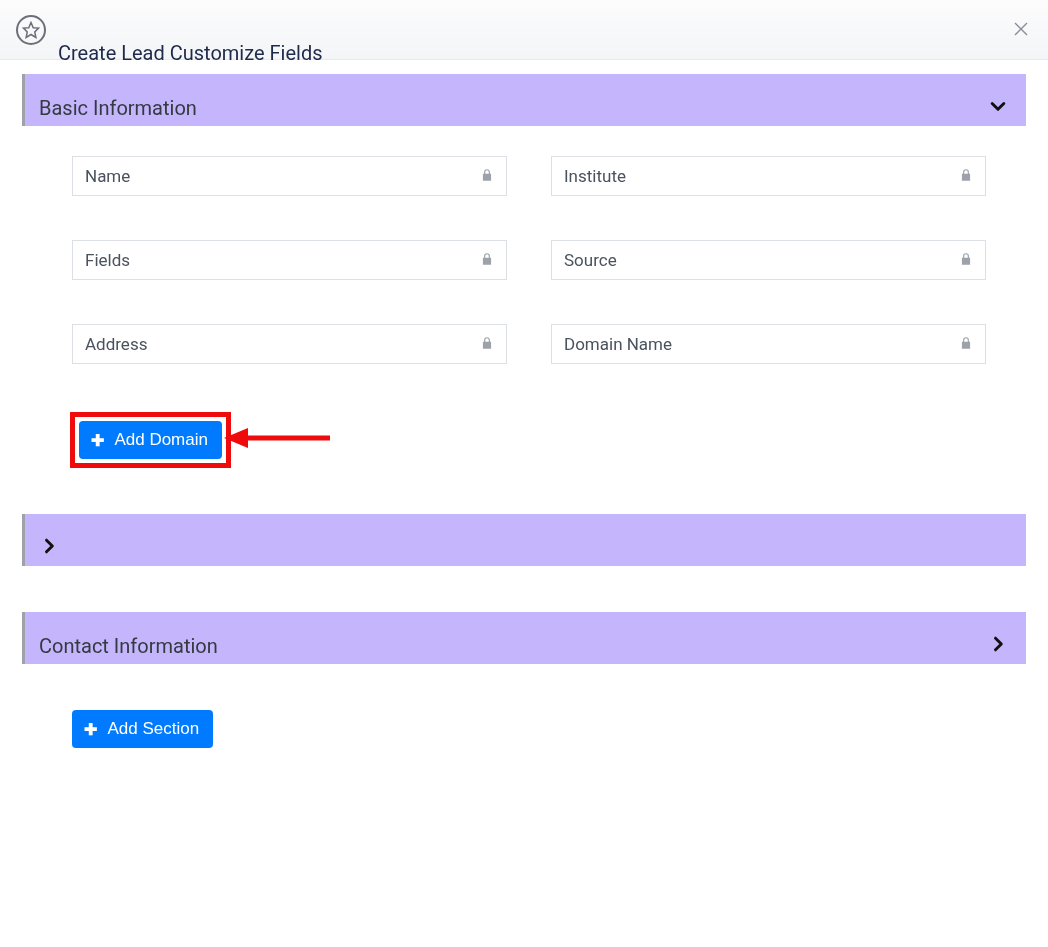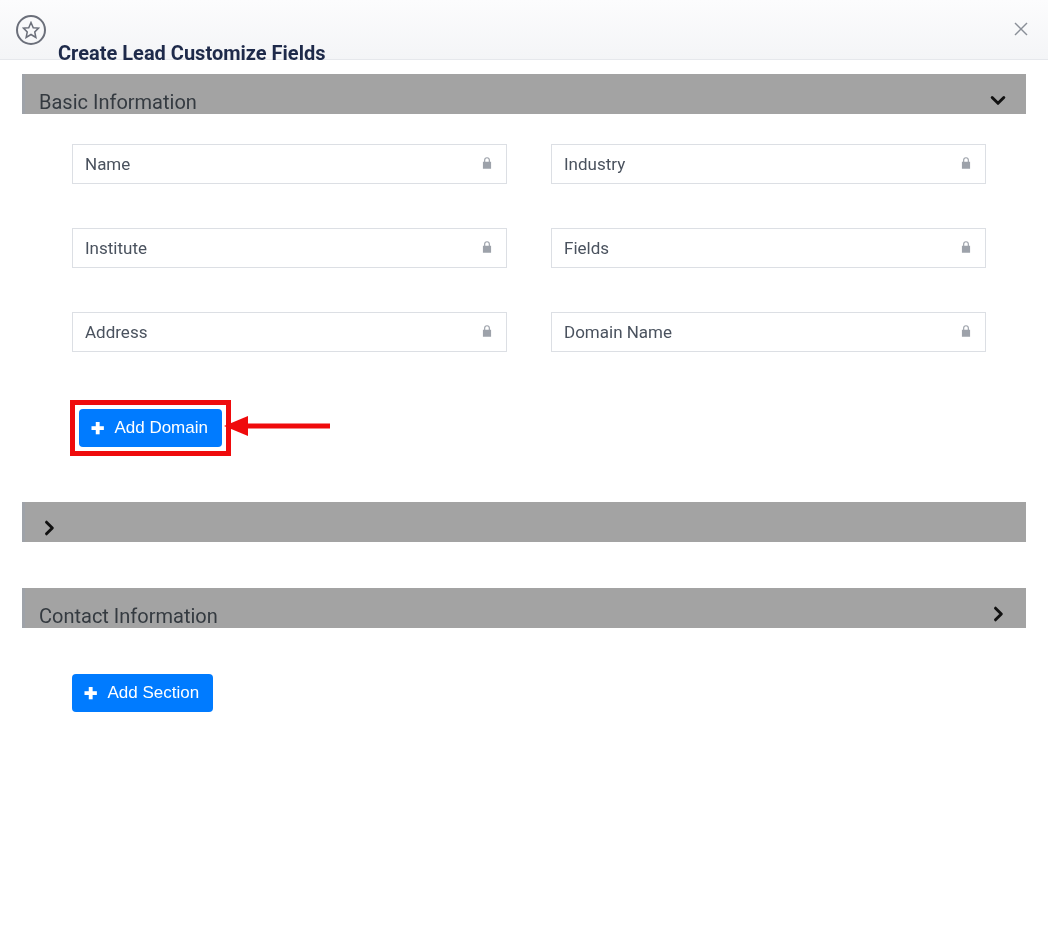--- a/index.html
+++ b/index.html
@@ -21,42 +21,42 @@
   .titlebar .star {
     width: 30px; height: 30px;
     border: 2px solid #6b6f7a;
     border-radius: 50%;
     display: flex; align-items: center; justify-content: center;
     color: #6b6f7a;
     margin-right: 12px;
   }
   .titlebar h1 {
     font-size: 20px;
-    font-weight: 700;
+    font-weight: 400;
     color: #1e2a4a;
     margin-top: 46px;
   }
   .titlebar .close {
     position: absolute;
     right: 20px;
     top: 50%;
     transform: translateY(-50%);
     color: #8a8f98;
     cursor: pointer;
     font-size: 18px;
     line-height: 1;
   }
   .content { padding: 14px 22px 40px 22px; }
   .section {
     margin-bottom: 46px;
   }
   .section-header {
-    background: #a3a3a3;
+    background: #c4b5fd;
     border-left: 3px solid #9ea2a8;
-    height: 40px;
+    height: 52px;
     display: flex;
     align-items: center;
     justify-content: space-between;
     padding: 16px 18px 0 14px;
     cursor: pointer;
   }
   .section-header-title {
     font-size: 20px;
     color: #343a40;
     font-weight: 400;
@@ -147,33 +147,33 @@
     </div>
 
     <div class="fields">
       <div class="field">
         <span class="field-label">Name</span>
         <span class="lock"><svg width="14" height="14" viewBox="0 0 24 24" fill="currentColor">
               <path d="M17 10V7a5 5 0 0 0-10 0v3H5v12h14V10h-2zm-8-3a3 3 0 0 1 6 0v3H9V7z"></path>
             </svg></span>
       </div>
       <div class="field">
-        <span class="field-label">Industry</span>
-        <span class="lock"><svg width="14" height="14" viewBox="0 0 24 24" fill="currentColor">
-              <path d="M17 10V7a5 5 0 0 0-10 0v3H5v12h14V10h-2zm-8-3a3 3 0 0 1 6 0v3H9V7z"></path>
-            </svg></span>
-      </div>
-      <div class="field">
         <span class="field-label">Institute</span>
         <span class="lock"><svg width="14" height="14" viewBox="0 0 24 24" fill="currentColor">
               <path d="M17 10V7a5 5 0 0 0-10 0v3H5v12h14V10h-2zm-8-3a3 3 0 0 1 6 0v3H9V7z"></path>
             </svg></span>
       </div>
       <div class="field">
         <span class="field-label">Fields</span>
+        <span class="lock"><svg width="14" height="14" viewBox="0 0 24 24" fill="currentColor">
+              <path d="M17 10V7a5 5 0 0 0-10 0v3H5v12h14V10h-2zm-8-3a3 3 0 0 1 6 0v3H9V7z"></path>
+            </svg></span>
+      </div>
+      <div class="field">
+        <span class="field-label">Source</span>
         <span class="lock"><svg width="14" height="14" viewBox="0 0 24 24" fill="currentColor">
               <path d="M17 10V7a5 5 0 0 0-10 0v3H5v12h14V10h-2zm-8-3a3 3 0 0 1 6 0v3H9V7z"></path>
             </svg></span>
       </div>
       <div class="field">
         <span class="field-label">Address</span>
         <span class="lock"><svg width="14" height="14" viewBox="0 0 24 24" fill="currentColor">
               <path d="M17 10V7a5 5 0 0 0-10 0v3H5v12h14V10h-2zm-8-3a3 3 0 0 1 6 0v3H9V7z"></path>
             </svg></span>
       </div>

